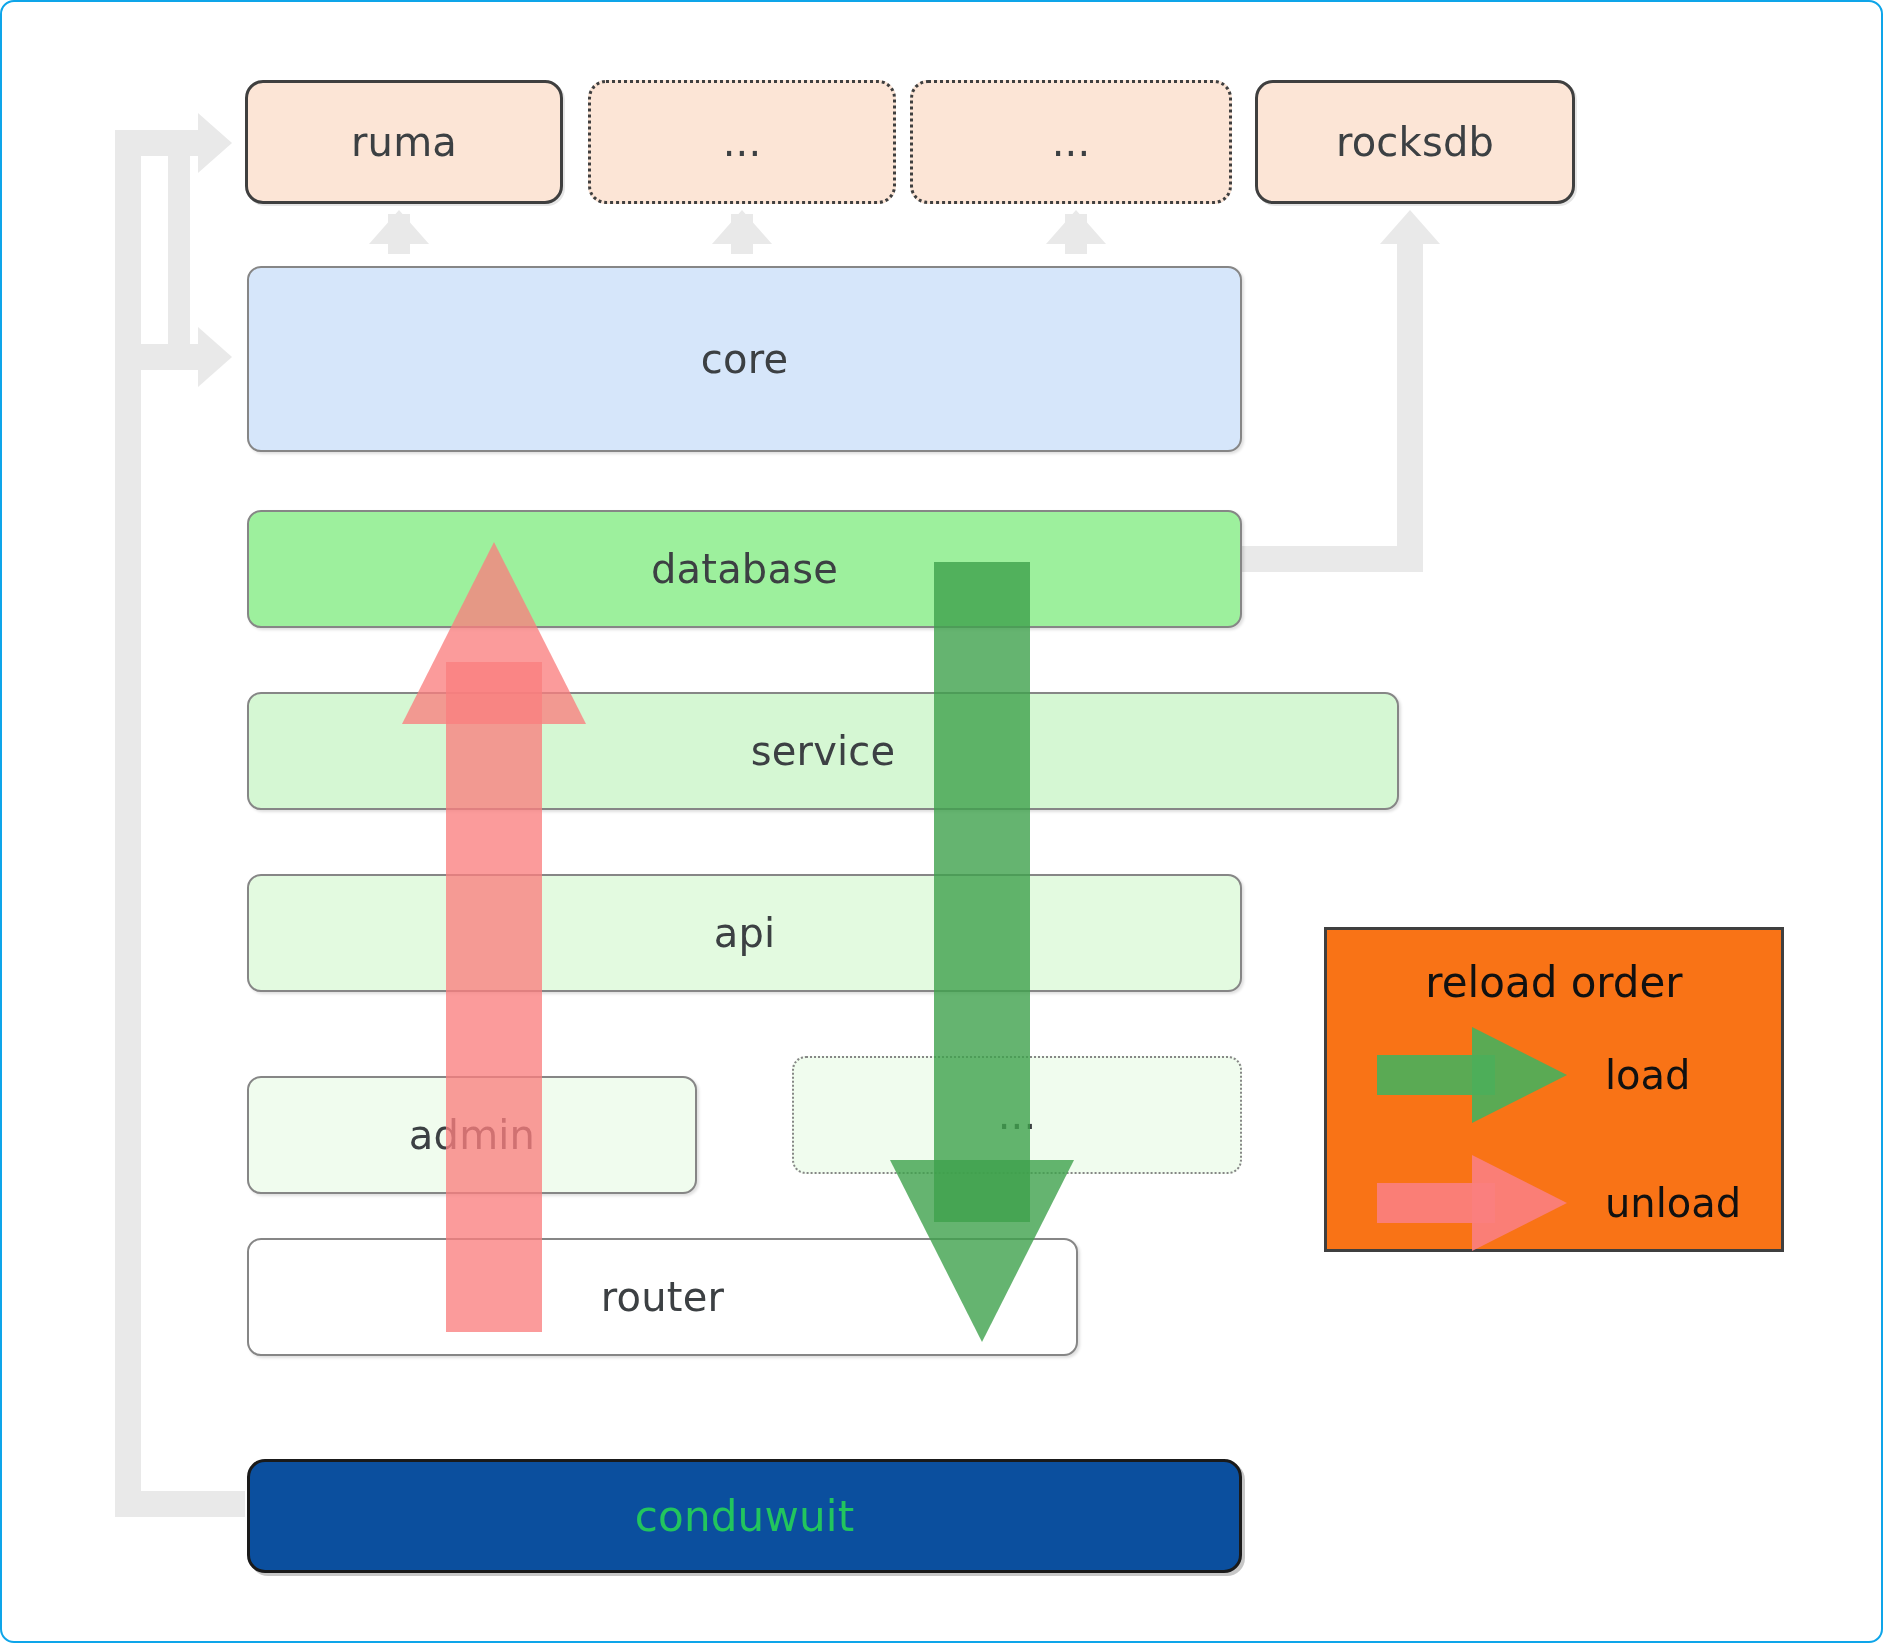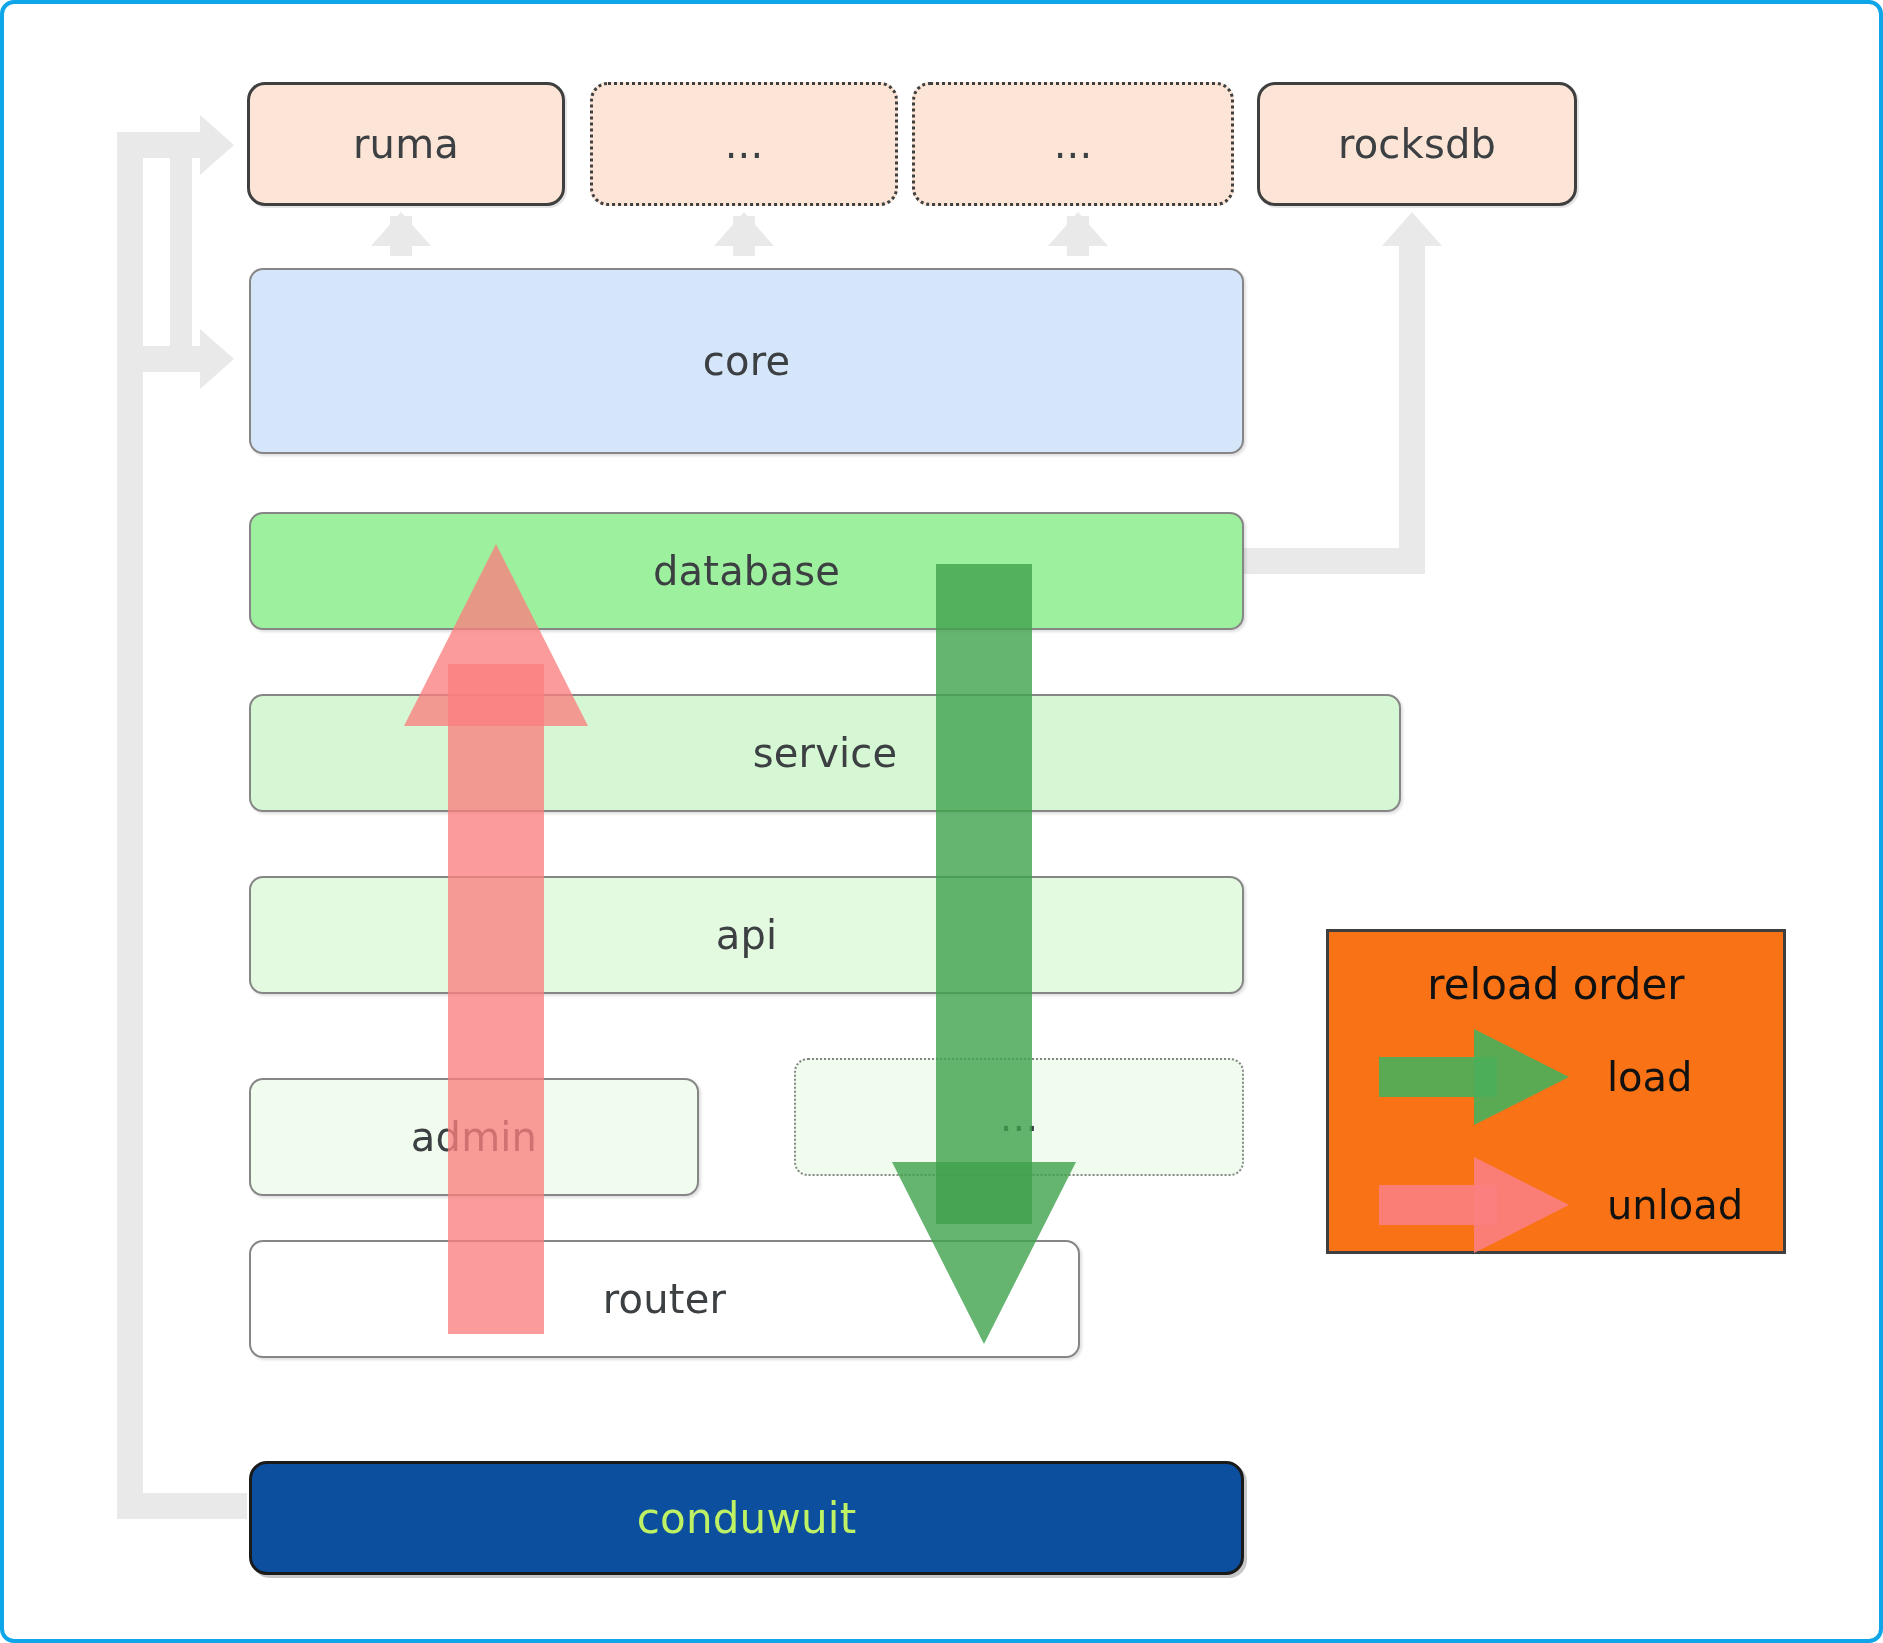--- a/index.html
+++ b/index.html
@@ -4,21 +4,21 @@
 <style>
   * { box-sizing: border-box; }
   html, body { margin:0; padding:0; background:#ffffff; }
   body { font-family:"DejaVu Sans", sans-serif; }
 
   #canvas {
     position: relative;
     width: 1883px;
     height: 1643px;
     background: #ffffff;
-    border: 4px solid #0ea5e9;
+    border: 2px solid #0ea5e9;
     border-radius: 14px;
     overflow: hidden;
   }
 
   .node {
     position: absolute;
     display: flex;
     align-items: center;
     justify-content: center;
     border-radius: 14px;
@@ -40,21 +40,21 @@
   .node.layer {
     border: 2px solid #868686;
     box-shadow: 2px 2px 3px rgba(0,0,0,.13);
   }
   .node.layer.dotted {
     border: 2px dotted #868686;
     box-shadow: none;
   }
   .node.app {
     background: #0b4f9e;
-    color: #bef264;
+    color: #22c55e;
     border: 3px solid #1a1a1a;
     border-radius: 18px;
     font-size: 42px;
     box-shadow: 3px 3px 0 rgba(0,0,0,.22);
   }
 
   
   .gconn { position:absolute; background:#e9e9e9; z-index:2; }
   .gtri-right {
     position:absolute; width:0; height:0; z-index:2;

